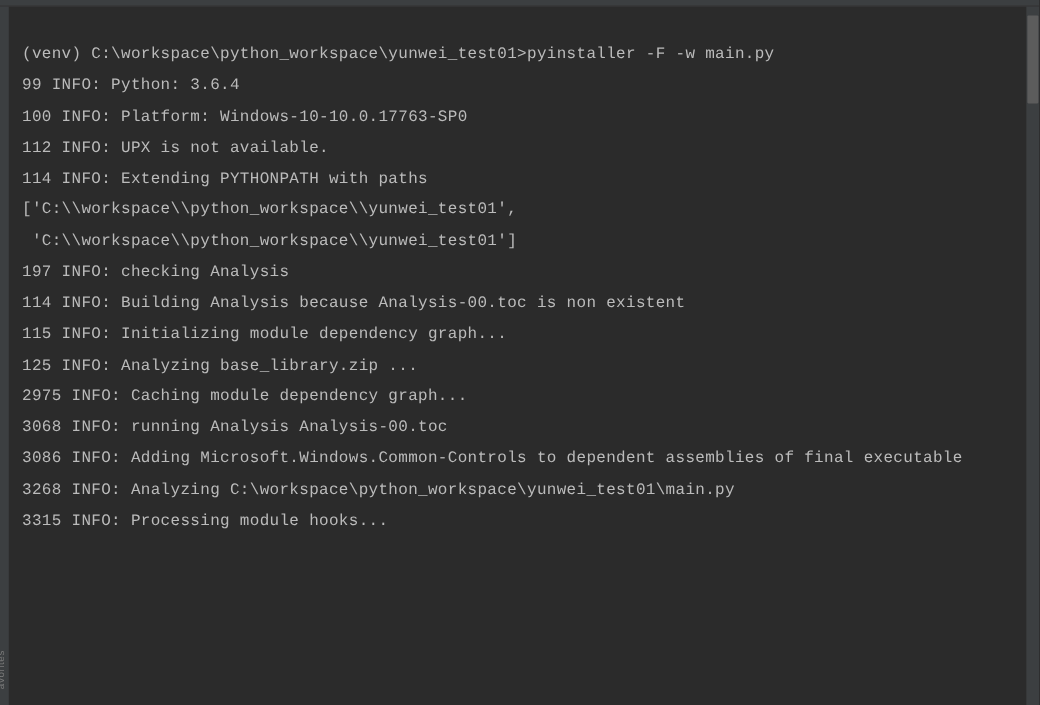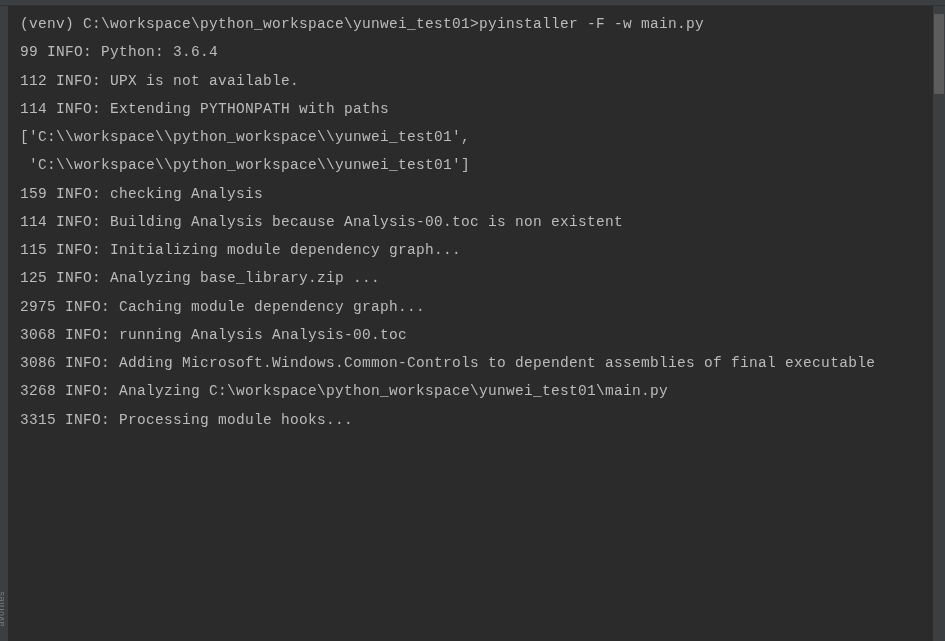--- a/index.html
+++ b/index.html
@@ -15,21 +15,21 @@
       font-family: 'Courier New', Consolas, monospace;
       position: relative;
     }
     .top-bar {
       height: 6px;
       background-color: #3c3f41;
       border-bottom: 1px solid #323232;
       width: 100%;
     }
     .terminal {
-      padding: 4px 20px;
+      padding: 30px 20px;
       color: #bbbbbb;
       font-size: 14.5px;
       line-height: 1.95;
       letter-spacing: 0.3px;
     }
     .terminal-line {
       white-space: pre;
       display: block;
     }
     .left-rail {
@@ -74,25 +74,26 @@
 
 <div class="top-bar"></div>
 
 <div class="left-rail">
   <div class="side-label">avorites</div>
 </div>
 
 <div class="terminal">
   <span class="terminal-line">(venv) C:\workspace\python_workspace\yunwei_test01&gt;pyinstaller -F -w main.py</span>
   <span class="terminal-line">99 INFO: Python: 3.6.4</span>
+  <span class="terminal-line">100 INFO: Platform: Windows-10-10.0.17763-SP0</span>
   <span class="terminal-line">112 INFO: UPX is not available.</span>
   <span class="terminal-line">114 INFO: Extending PYTHONPATH with paths</span>
   <span class="terminal-line">['C:\\workspace\\python_workspace\\yunwei_test01',</span>
   <span class="terminal-line"> 'C:\\workspace\\python_workspace\\yunwei_test01']</span>
-  <span class="terminal-line">159 INFO: checking Analysis</span>
+  <span class="terminal-line">197 INFO: checking Analysis</span>
   <span class="terminal-line">114 INFO: Building Analysis because Analysis-00.toc is non existent</span>
   <span class="terminal-line">115 INFO: Initializing module dependency graph...</span>
   <span class="terminal-line">125 INFO: Analyzing base_library.zip ...</span>
   <span class="terminal-line">2975 INFO: Caching module dependency graph...</span>
   <span class="terminal-line">3068 INFO: running Analysis Analysis-00.toc</span>
   <span class="terminal-line">3086 INFO: Adding Microsoft.Windows.Common-Controls to dependent assemblies of final executable</span>
   <span class="terminal-line">3268 INFO: Analyzing C:\workspace\python_workspace\yunwei_test01\main.py</span>
   <span class="terminal-line">3315 INFO: Processing module hooks...</span>
 </div>
 

